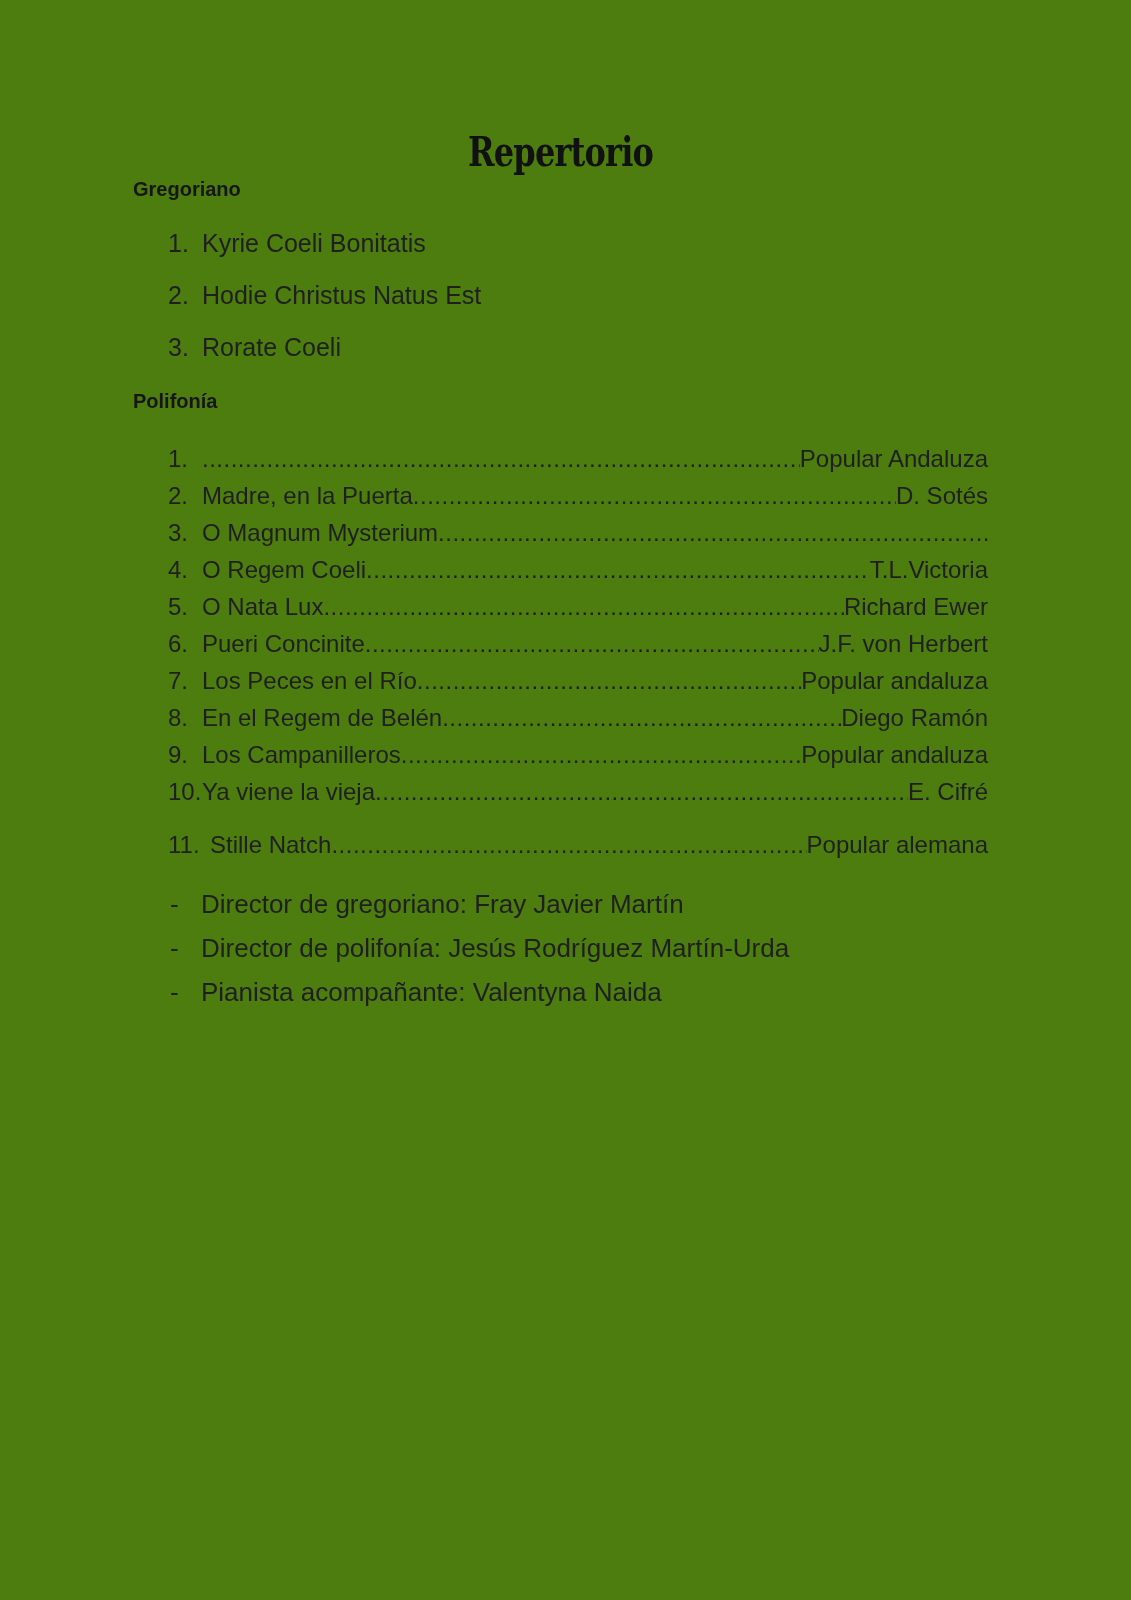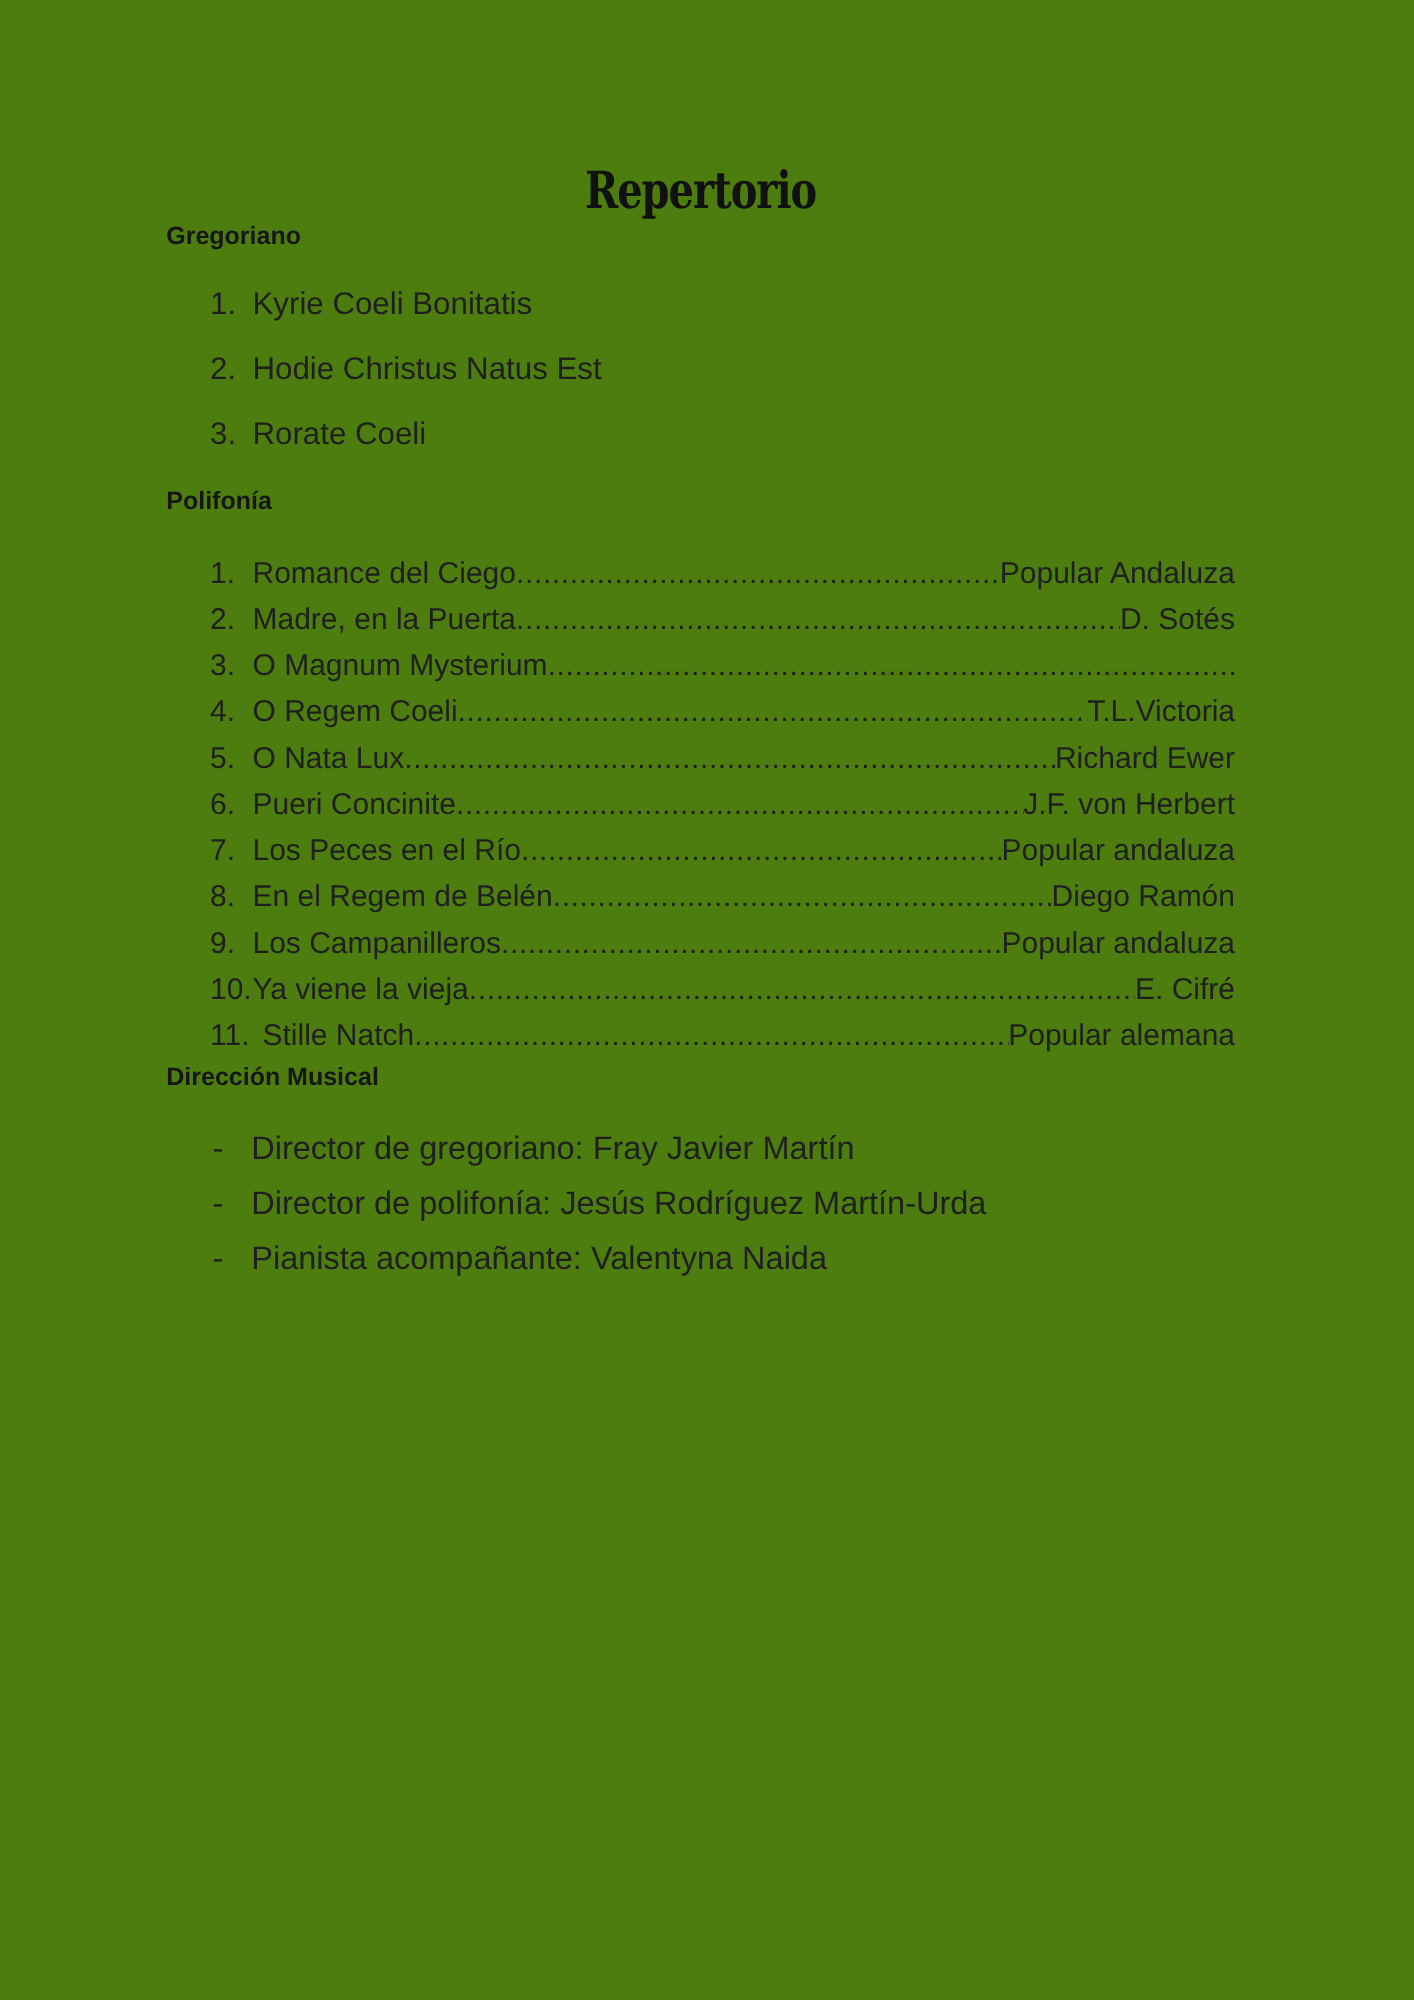--- a/index.html
+++ b/index.html
@@ -65,21 +65,21 @@
   .poli-list { margin-top: 24px; margin-left: 35px; }
   .poli-row {
     display: flex;
     align-items: baseline;
     font-size: 24px;
     line-height: 37px;
     color: #1f1f1f;
   }
   .poli-row .num { flex: none; min-width: 34px; }
   .poli-row .title { flex: none; white-space: nowrap; }
-  .poli-row:last-child .title { padding-left: 8px; }
+  .poli-row:last-child .title { padding-left: 8px; margin-top: 16px; }
   .poli-row .leader {
     flex: 1 1 auto;
     min-width: 0;
     overflow: hidden;
     white-space: nowrap;
   }
   .poli-row .leader::after {
     content: "....................................................................................................................................................................................................";
     letter-spacing: 0.5px;
   }
@@ -119,21 +119,20 @@
         <span class="title">Rorate Coeli</span>
       </li>
     </ol>
   </section>
 
   <section>
     <h2 class="section-heading heading-poli">Polifonía</h2>
     <ol class="poli-list">
       <li class="poli-row">
         <span class="num">1.</span>
-        <span class="title">Romance del Ciego</span>
         <span class="leader"></span>
         <span class="author">Popular Andaluza</span>
       </li>
       <li class="poli-row">
         <span class="num">2.</span>
         <span class="title">Madre, en la Puerta</span>
         <span class="leader"></span>
         <span class="author">D. Sotés</span>
       </li>
       <li class="poli-row">
@@ -186,21 +185,20 @@
       <li class="poli-row">
         <span class="num">11.</span>
         <span class="title">Stille Natch</span>
         <span class="leader"></span>
         <span class="author">Popular alemana</span>
       </li>
     </ol>
   </section>
 
   <section>
-    <h2 class="section-heading heading-dir">Dirección Musical</h2>
     <ul class="dir-list">
       <li class="dir-item">
         <span class="bullet">-</span>
         <span class="text">Director de gregoriano: Fray Javier Martín</span>
       </li>
       <li class="dir-item">
         <span class="bullet">-</span>
         <span class="text">Director de polifonía: Jesús Rodríguez Martín-Urda</span>
       </li>
       <li class="dir-item">

